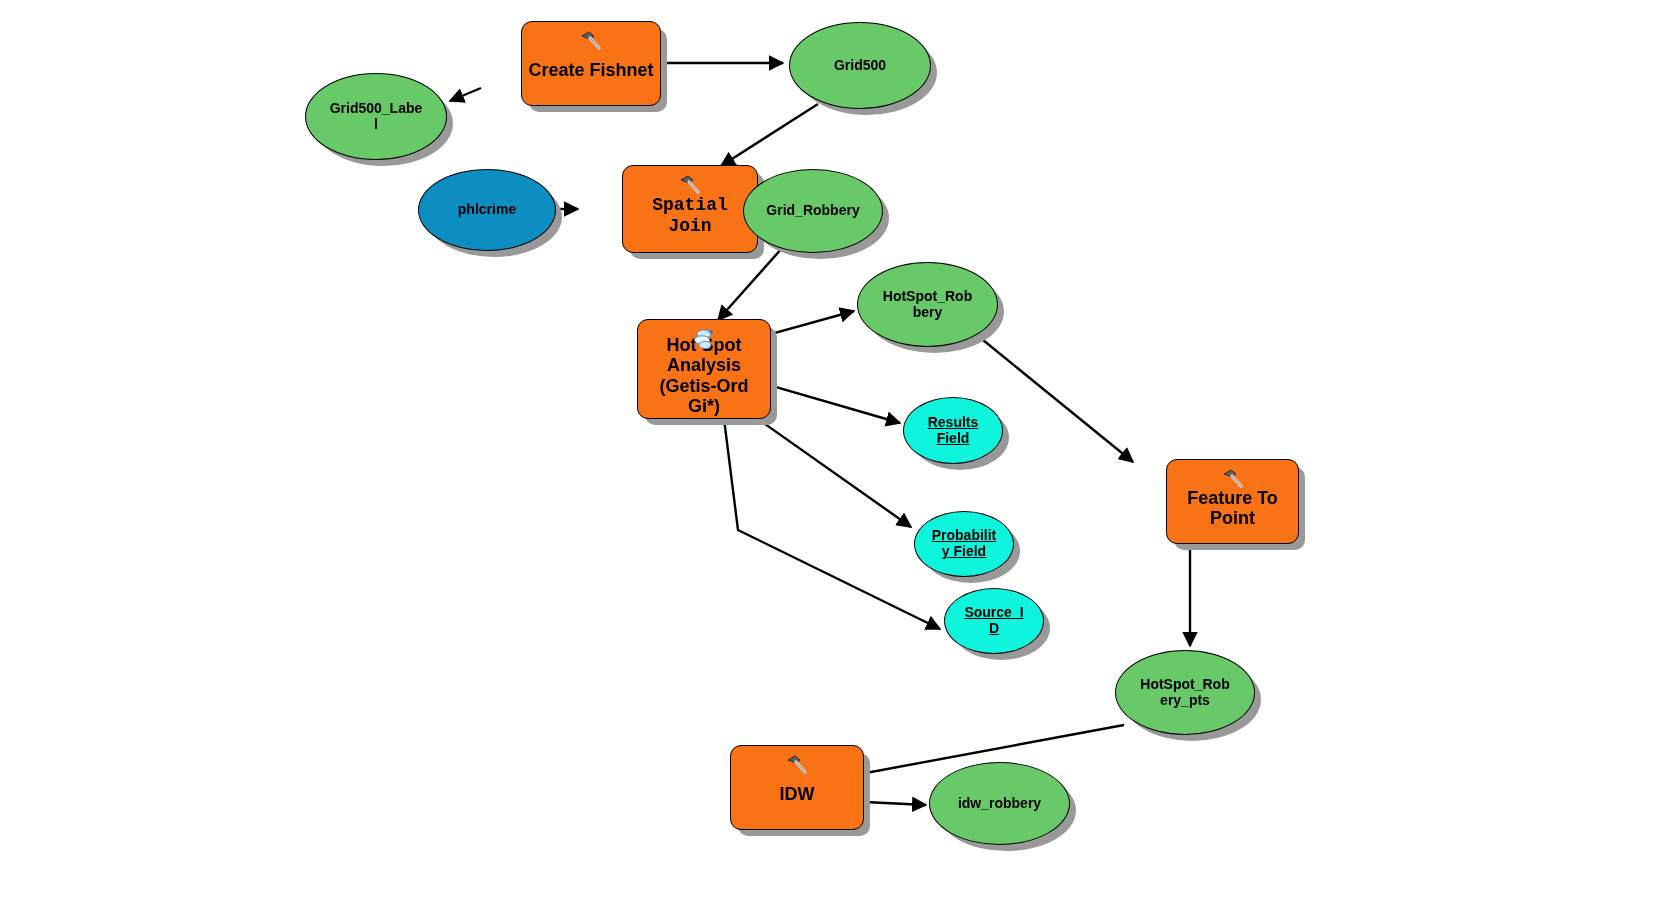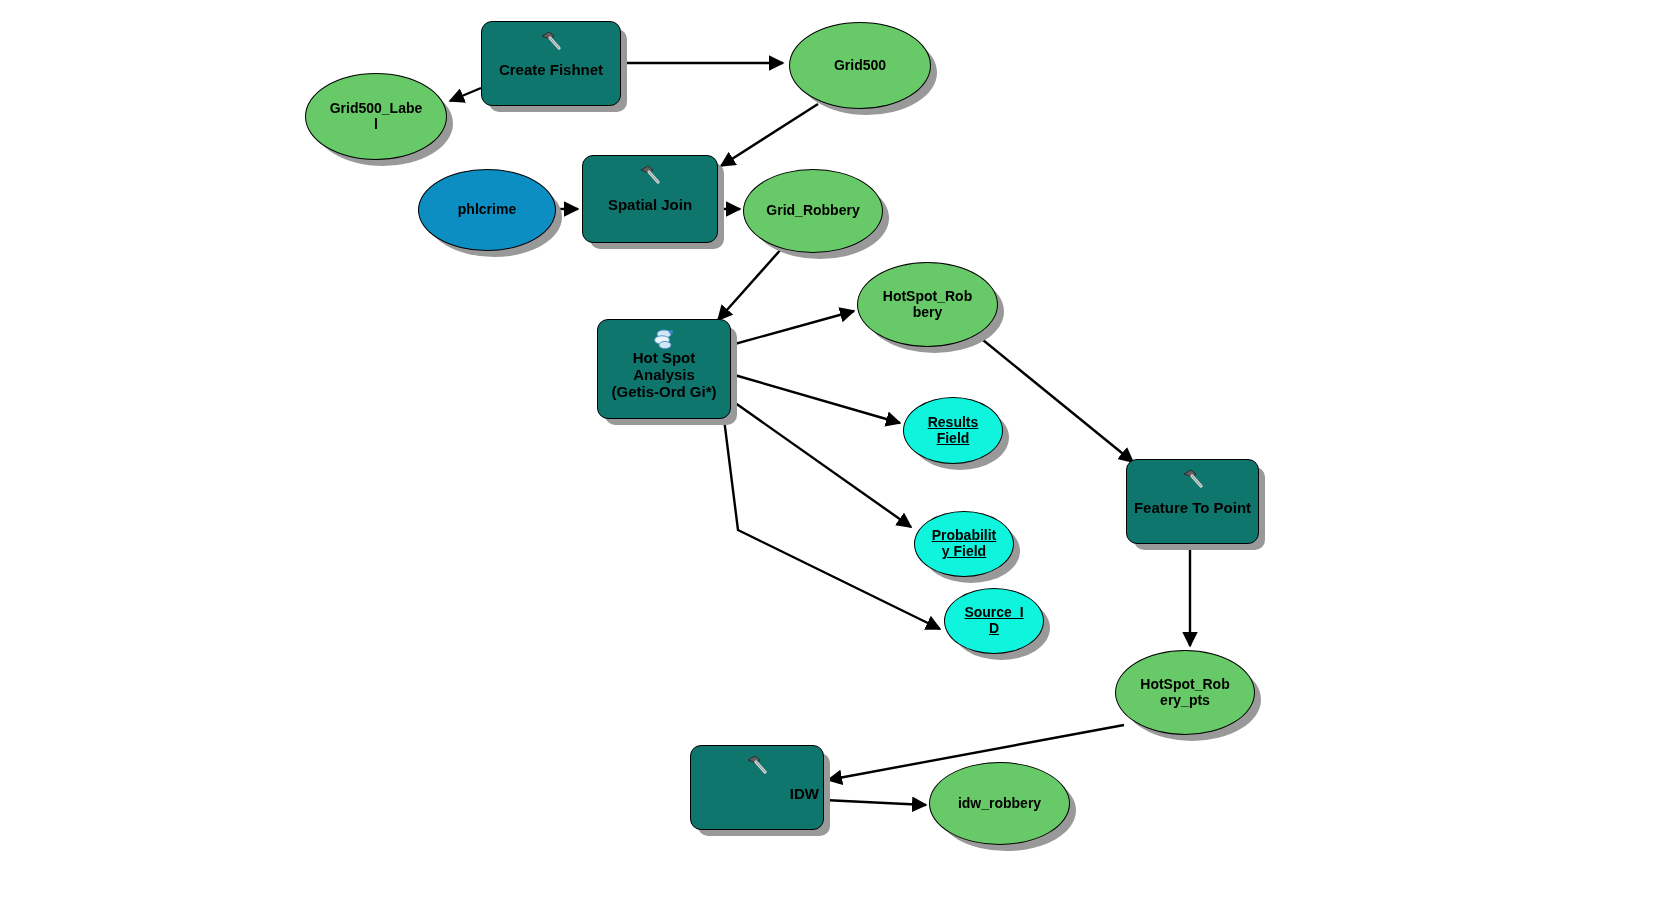--- a/index.html
+++ b/index.html
@@ -41,25 +41,26 @@
   }
   .node .label {
     display: block;
     width: 100%;
     padding: 0 4px;
     box-sizing: border-box;
     white-space: pre-line;
   }
   
   .node.tool {
-    background: #0f766e;
+    background: #f97316;
     border: 1.6px solid #000000;
     border-radius: 11px;
     box-shadow: 7px 7px 0 -1px #999999;
-    font-size: 15px;
+    font-size: 18px;
+    margin-left: 40px;
   }
   .node.tool .label {
     padding-top: 13px;
   }
   
   .node.ellipse {
     border-radius: 50%;
     border: 1.6px solid #000000;
     box-shadow: 7px 7px 0 -1px #999999;
     font-size: 14px;
@@ -138,21 +139,21 @@
   </div>
 
   <div class="node ellipse green" style="left:789px; top:22px; width:142px; height:87px;">
     <span class="label">Grid500</span>
   </div>
 
   <div class="node ellipse blue" style="left:418px; top:169px; width:138px; height:82px;">
     <span class="label">phlcrime</span>
   </div>
 
-  <div class="node tool" style="left:582px; top:155px; width:136px; height:88px;">
+  <div class="node tool" style="left:582px; top:165px; width:136px; height:88px;font-family:Liberation Mono, monospace;">
     <span class="tool-icon">
       <svg viewBox="0 0 26 24" width="26" height="24">
         <path d="M4 7 L11 3 L16 7 L12 10 Z" fill="#5f5f5f" stroke="#2b2b2b" stroke-width="1"></path>
         <path d="M12 9 L21 19" stroke="#d9d9d9" stroke-width="3.2" stroke-linecap="round"></path>
         <path d="M12 9 L21 19" stroke="#8a8a8a" stroke-width="1" stroke-linecap="round"></path>
       </svg>
     </span>
     <span class="label">Spatial Join</span>
   </div>
 
@@ -202,21 +203,21 @@
       </svg>
     </span>
     <span class="label">Feature To Point</span>
   </div>
 
   <div class="node ellipse green" style="left:1115px; top:650px; width:140px; height:85px;">
     <span class="label">HotSpot_Rob
 ery_pts</span>
   </div>
 
-  <div class="node tool" style="left:690px; top:745px; width:134px; height:85px;text-align:right;">
+  <div class="node tool" style="left:690px; top:745px; width:134px; height:85px;">
     <span class="tool-icon">
       <svg viewBox="0 0 26 24" width="26" height="24">
         <path d="M4 7 L11 3 L16 7 L12 10 Z" fill="#5f5f5f" stroke="#2b2b2b" stroke-width="1"></path>
         <path d="M12 9 L21 19" stroke="#d9d9d9" stroke-width="3.2" stroke-linecap="round"></path>
         <path d="M12 9 L21 19" stroke="#8a8a8a" stroke-width="1" stroke-linecap="round"></path>
       </svg>
     </span>
     <span class="label">IDW</span>
   </div>
 

